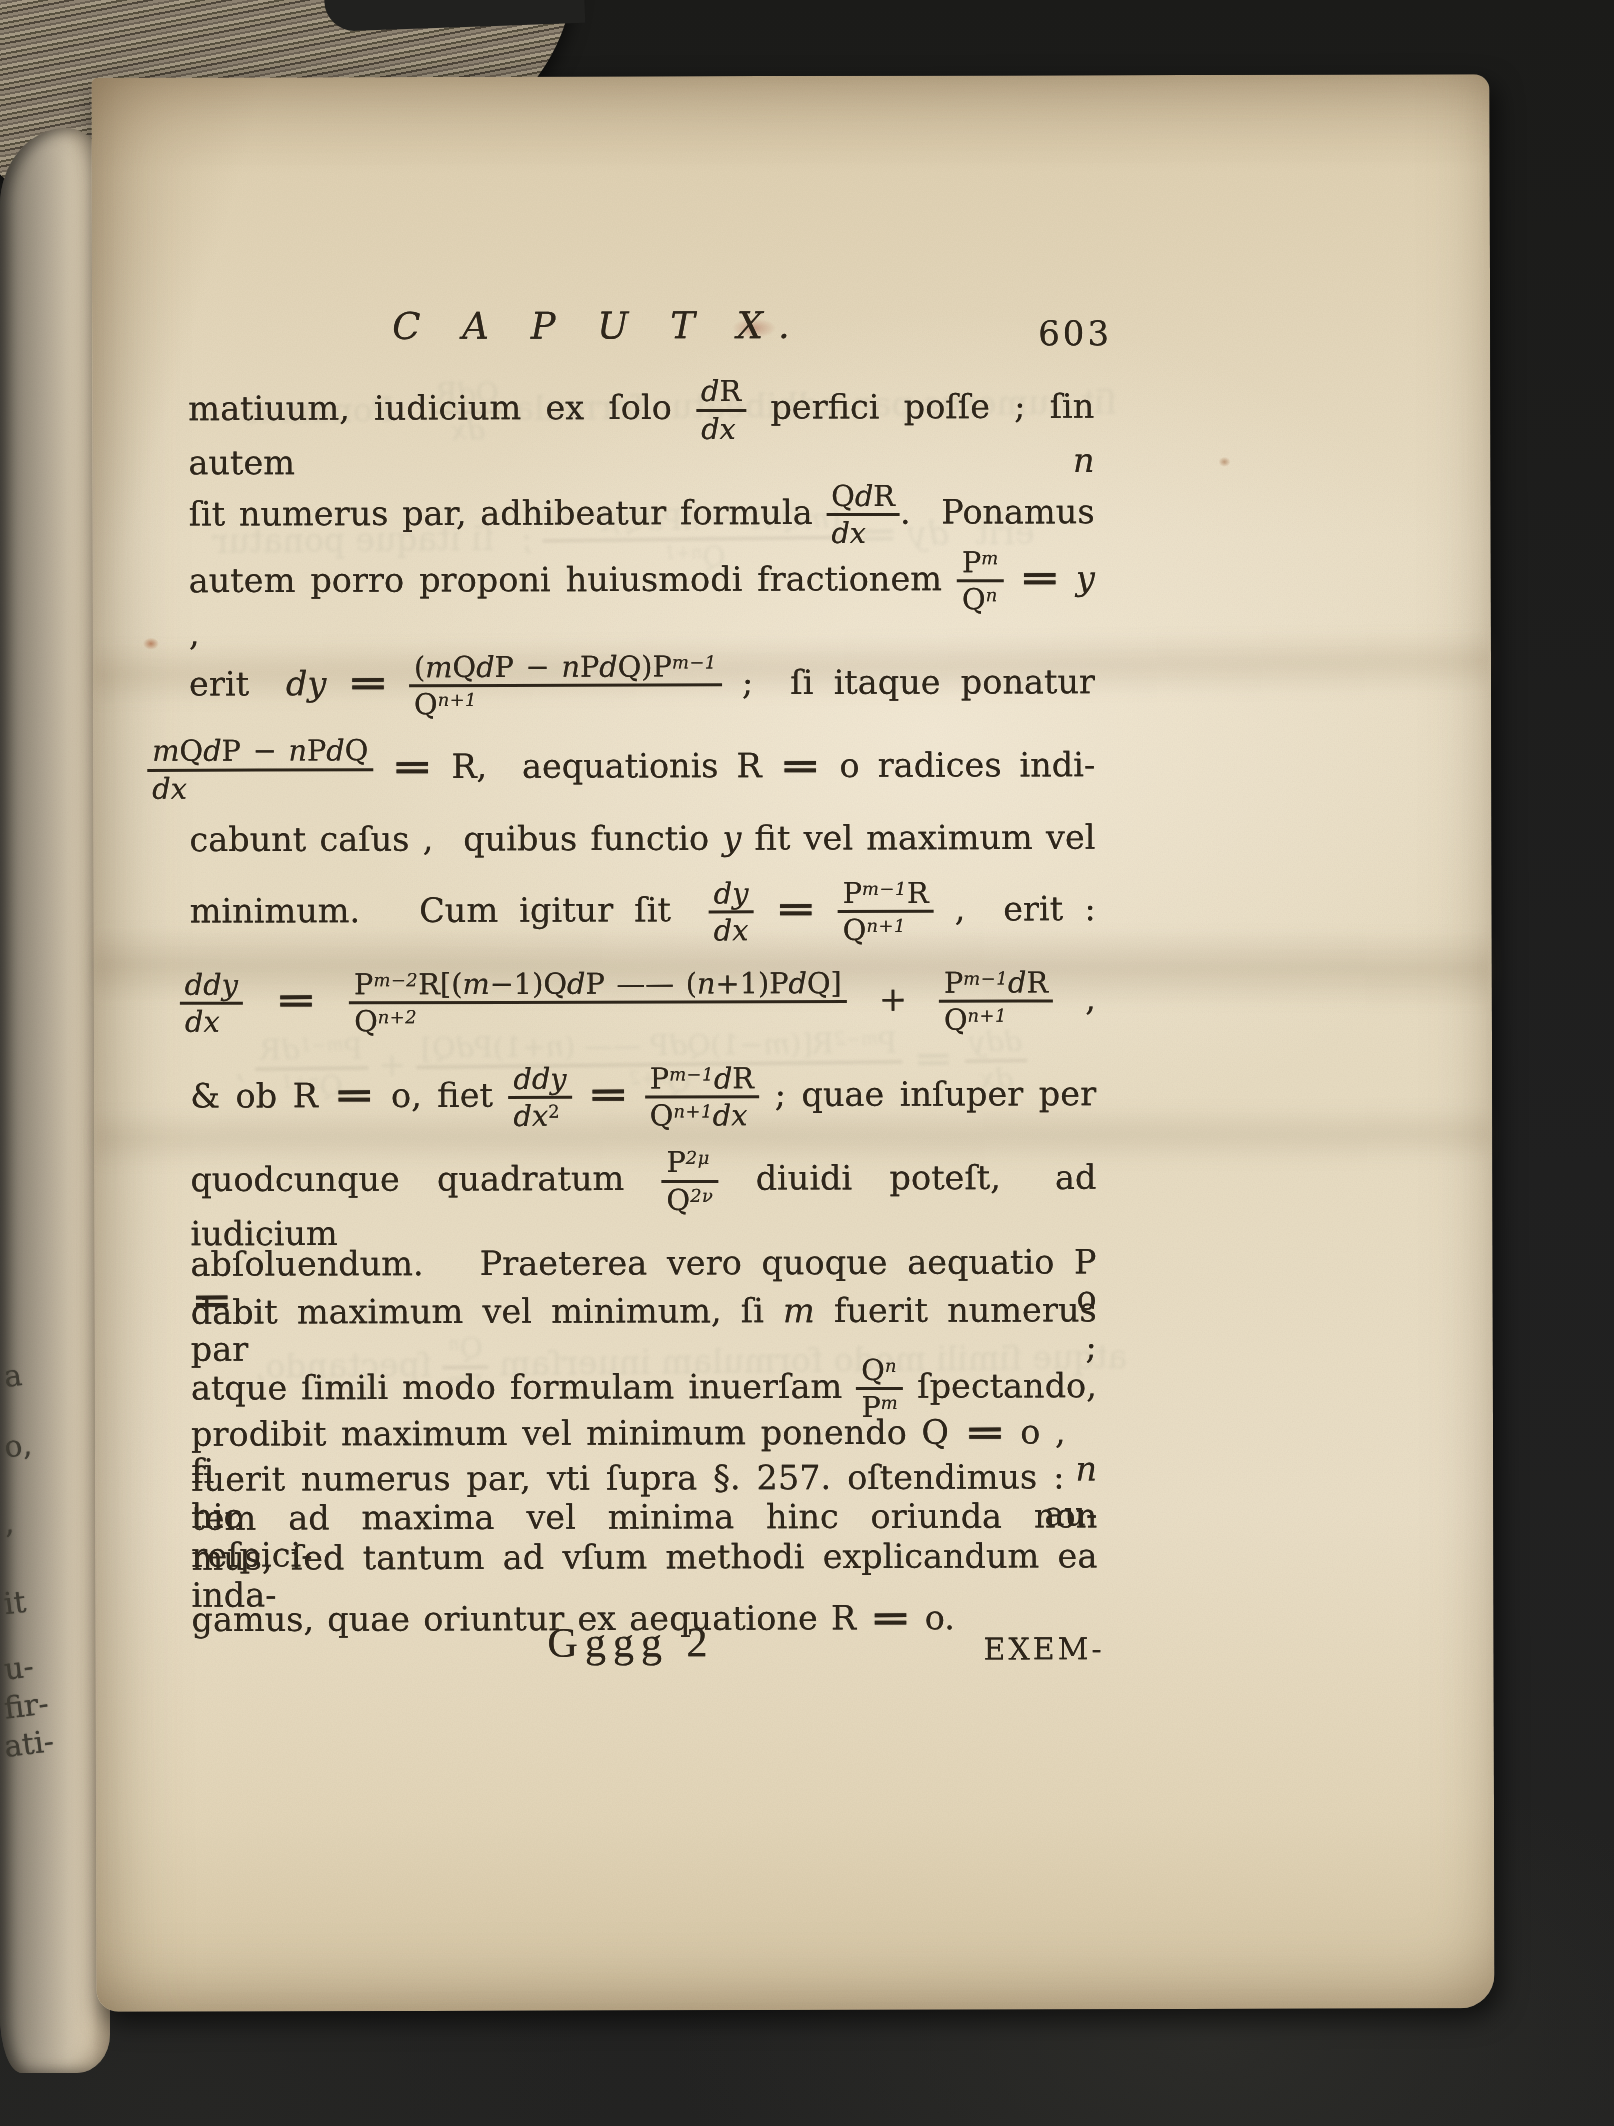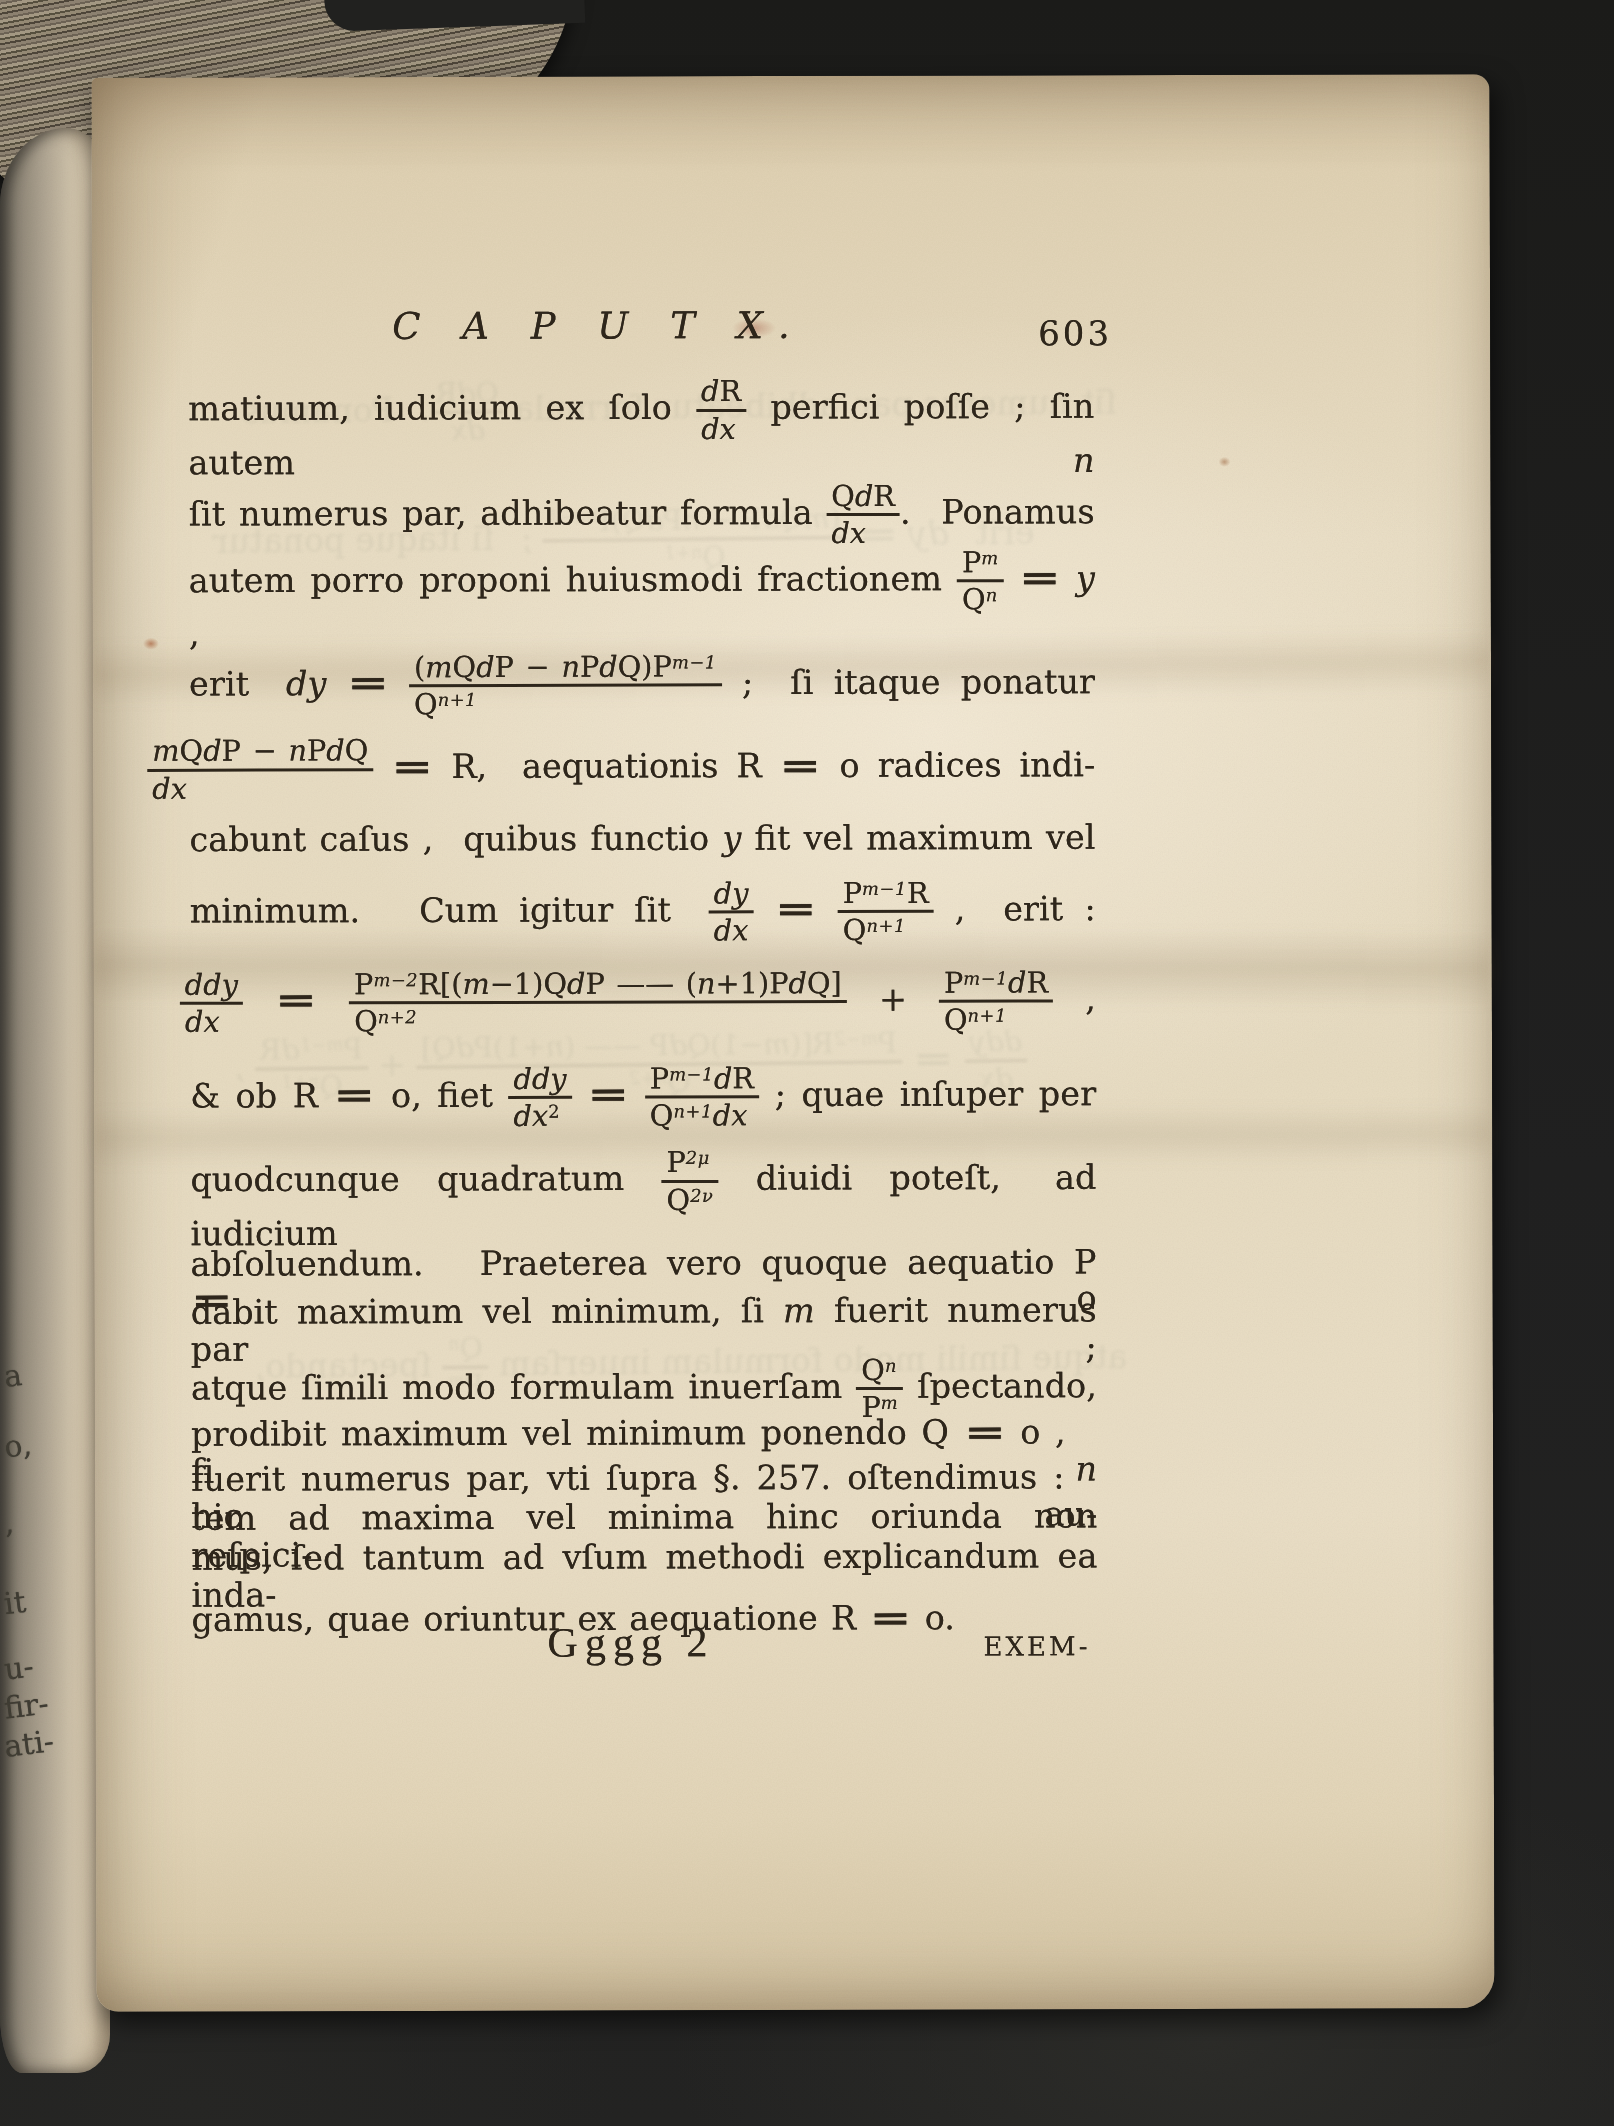--- a/index.html
+++ b/index.html
@@ -67,21 +67,21 @@
   .it{font-style:italic;}
   .fr{display:inline-block;vertical-align:middle;text-align:center;font-size:.86em;line-height:1;}
   .fr .n{display:block;padding:1px 5px 3px;border-bottom:3px solid #2e261b;white-space:nowrap;}
   .fr .d{display:block;padding:3px 5px 0;white-space:nowrap;}
   sup.s{font-size:.62em;font-style:italic;vertical-align:.45em;line-height:0;letter-spacing:.5px;}
   sup.p{font-size:.62em;font-style:normal;vertical-align:.45em;line-height:0;}
   .eq{display:inline-block;transform:scaleX(1.5);padding:0 7px;font-weight:bold;}
 
   .signature{position:absolute;left:452px;top:1542px;font-size:42px;letter-spacing:7px;
     color:#2e261b;text-shadow:0 0 .6px rgba(46,38,27,.9);font-family:Liberation Serif, serif;}
-  .catchword{position:absolute;left:888px;top:1556px;font-size:26px;letter-spacing:3px;
+  .catchword{position:absolute;left:888px;top:1556px;font-size:30px;letter-spacing:3px;
     color:#2e261b;text-shadow:0 0 .5px rgba(46,38,27,.9);}
 
   svg.grain{position:absolute;left:0;top:0;width:100%;height:100%;opacity:.14;
     mix-blend-mode:multiply;pointer-events:none;}
 </style>
 </head>
 <body>
 
 <div class="scene">
 

